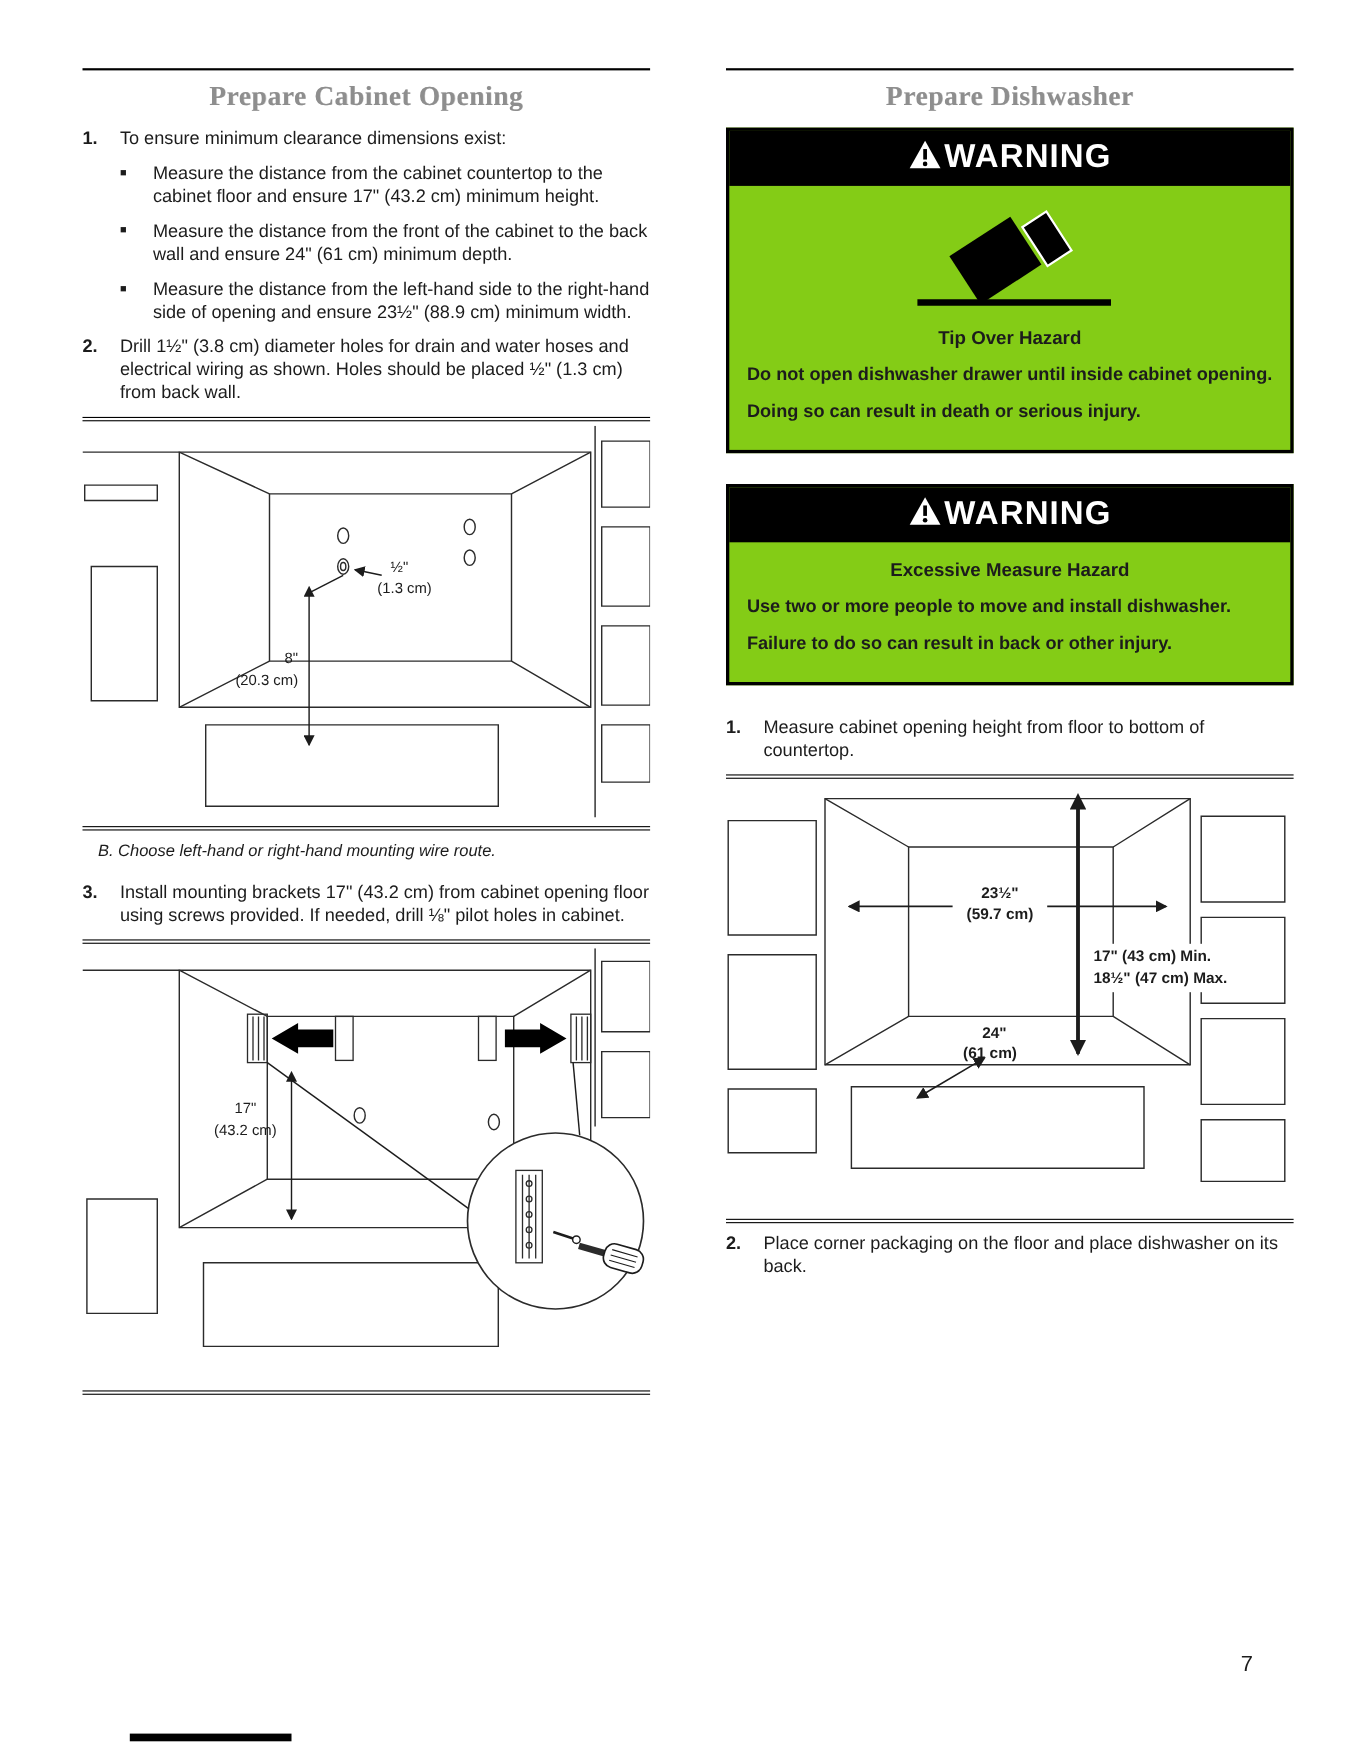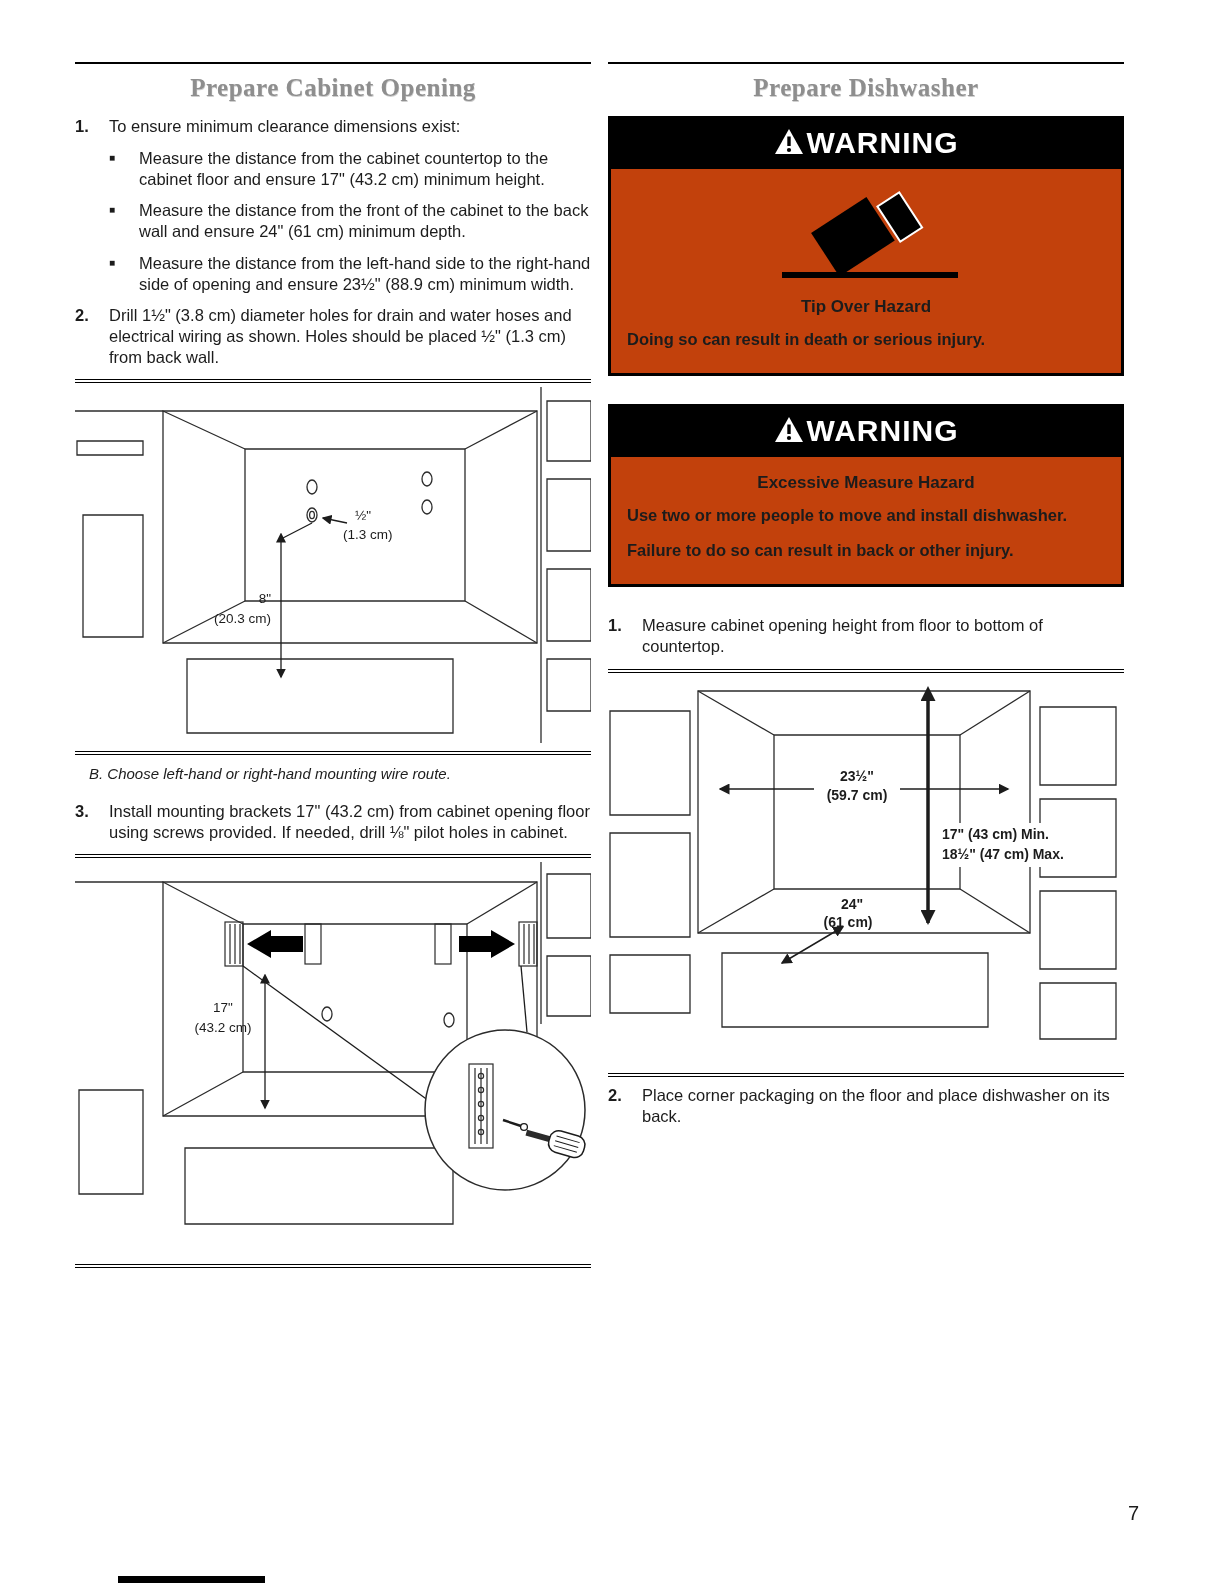--- a/index.html
+++ b/index.html
@@ -6,21 +6,21 @@
   html,body { background:#ffffff; }
   body {
     font-family:"Liberation Sans", sans-serif;
     color:#1c1c1c;
     width:1224px;
   }
   .page { position:relative; width:1224px; height:1584px; background:#fff; overflow:hidden; }
 
   .col { position:absolute; top:62px; width:516px; }
   .col-left  { left:75px; }
-  .col-right { left:608px; }
+  .col-right { left:660px; }
 
   .rule { border-top:2px solid #000; margin-bottom:10px; }
 
   .col-title {
     font-family:"Liberation Serif", serif;
     font-weight:bold;
     font-size:25px;
     letter-spacing:0.5px;
     color:#8e8e8e;
     text-align:center;
@@ -45,21 +45,21 @@
   }
   .figure svg { display:block; }
 
   .captions {
     font-style:italic;
     font-size:15px;
     line-height:1.45;
     margin:2px 0 16px 14px;
   }
 
-  .warning-box { border:3px solid #000; margin:4px 0 28px; background:#c2410c; }
+  .warning-box { border:3px solid #000; margin:4px 0 28px; background:#84cc16; }
   .warning-header {
     background:#000; color:#fff;
     text-align:center;
     font-weight:bold; font-size:30px; letter-spacing:1px;
     padding:7px 0 9px;
   }
   .warning-header .warn-icon { display:inline-block; vertical-align:-2px; margin-right:3px; }
   .warning-body { padding:8px 16px 10px; }
   .hazard-graphic { text-align:center; padding:4px 0 0; }
   .hazard-title { text-align:center; font-weight:bold; font-size:17px; margin:8px 0 12px; }
@@ -242,20 +242,21 @@
         <div class="hazard-graphic">
           <svg width="240" height="104" viewBox="0 0 240 104">
             <line x1="36" y1="94" x2="212" y2="94" stroke="#000" stroke-width="6"></line>
             <g transform="rotate(-33 120 52)">
               <rect x="74" y="22" width="66" height="52" fill="#000"></rect>
               <rect x="144" y="36" width="26" height="42" fill="#000" stroke="#fff" stroke-width="2"></rect>
             </g>
           </svg>
         </div>
         <div class="hazard-title">Tip Over Hazard</div>
+        <p>Do not open dishwasher drawer until inside cabinet opening.</p>
         <p>Doing so can result in death or serious injury.</p>
       </div>
     </div>
 
     <div class="warning-box">
       <div class="warning-header">
         <svg class="warn-icon" width="30" height="27" viewBox="0 0 30 27">
           <polygon points="15,1 29,26 1,26" fill="#ffffff"></polygon>
           <rect x="13.3" y="8.5" width="3.4" height="9.5" fill="#000000"></rect>
           <circle cx="15" cy="22" r="2.1" fill="#000000"></circle>

